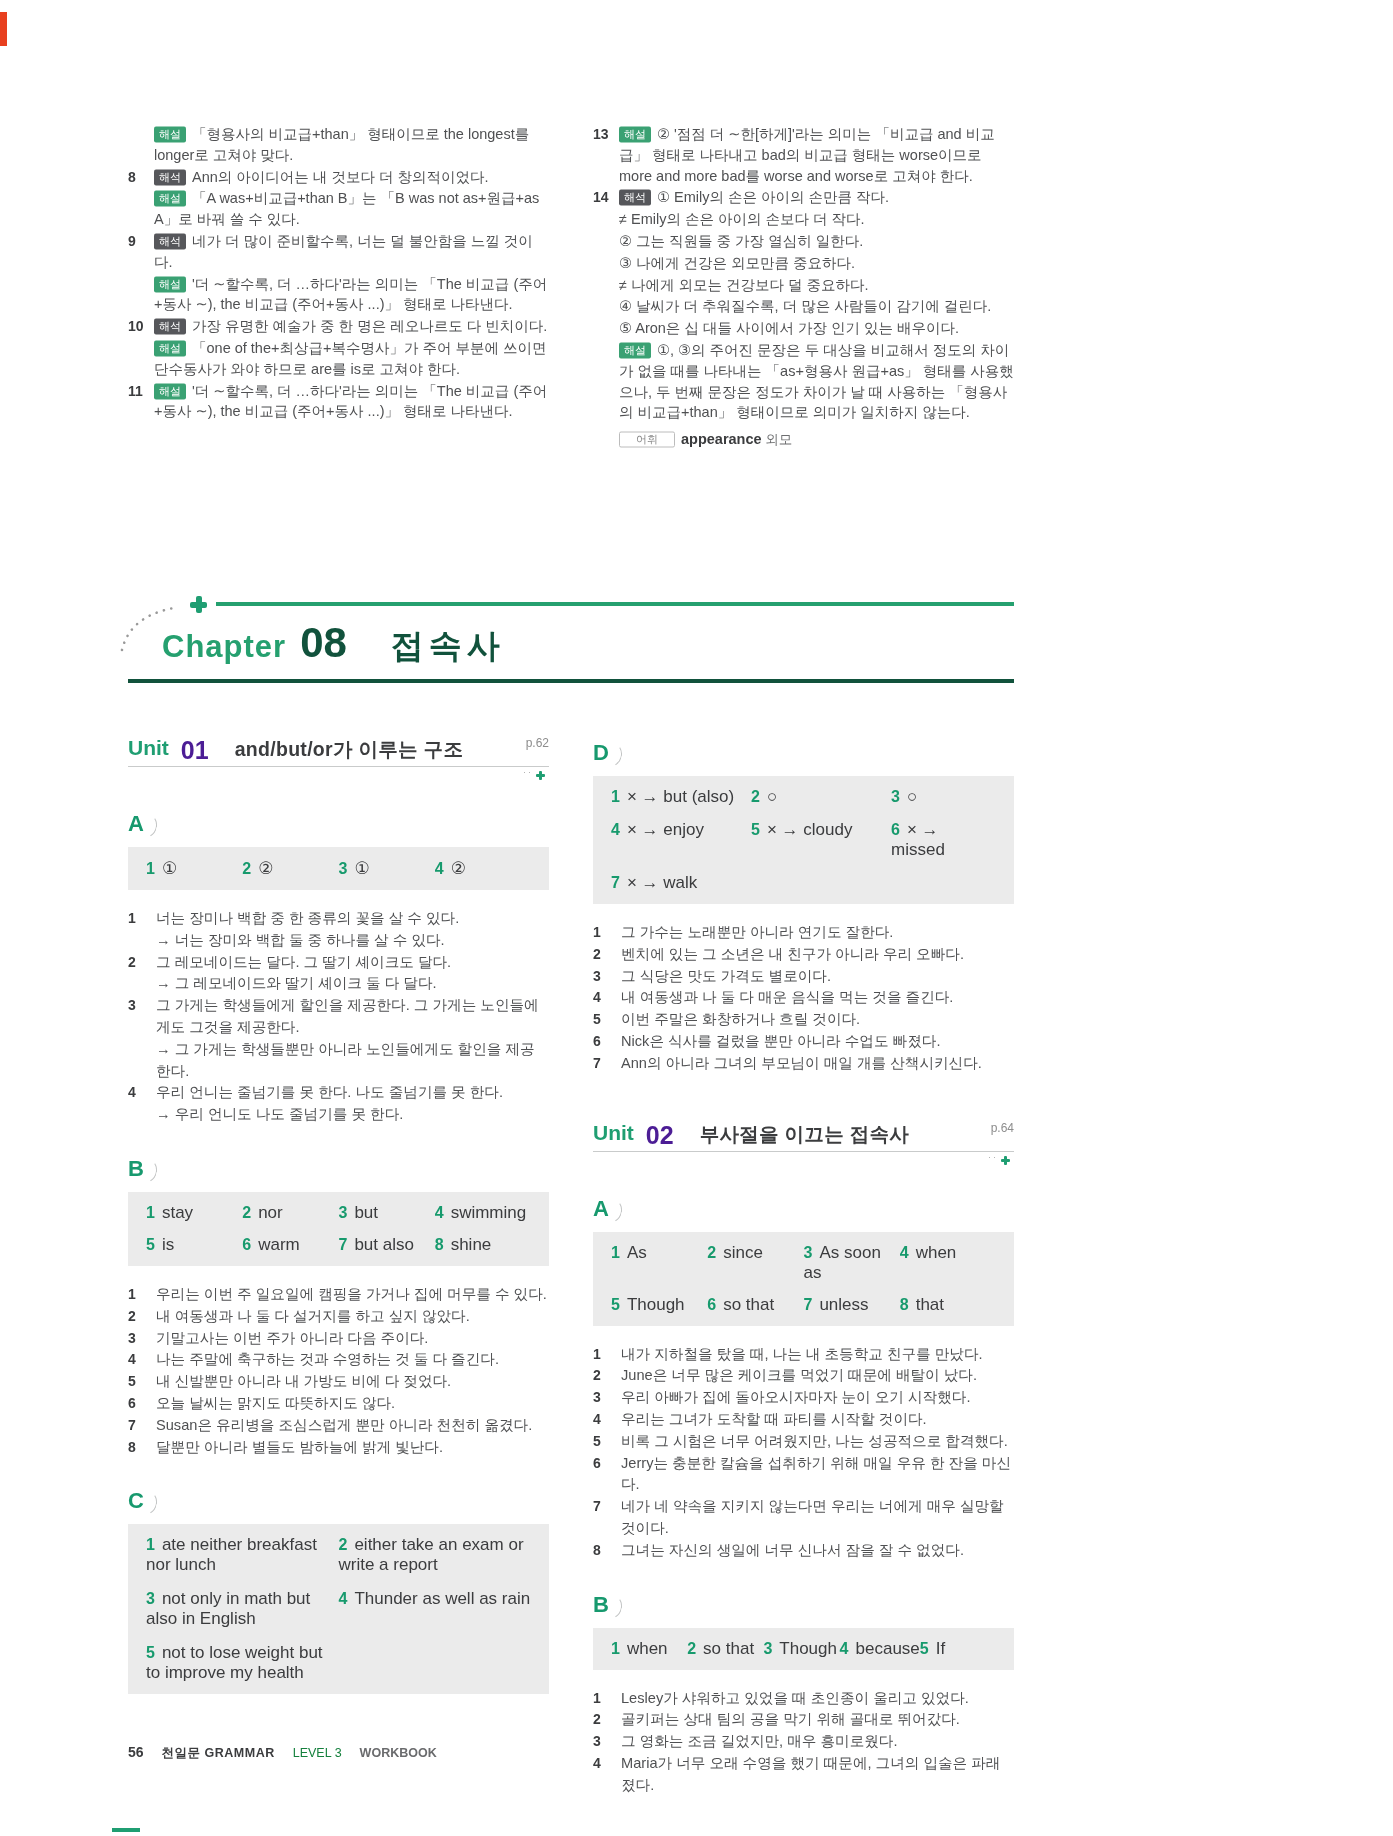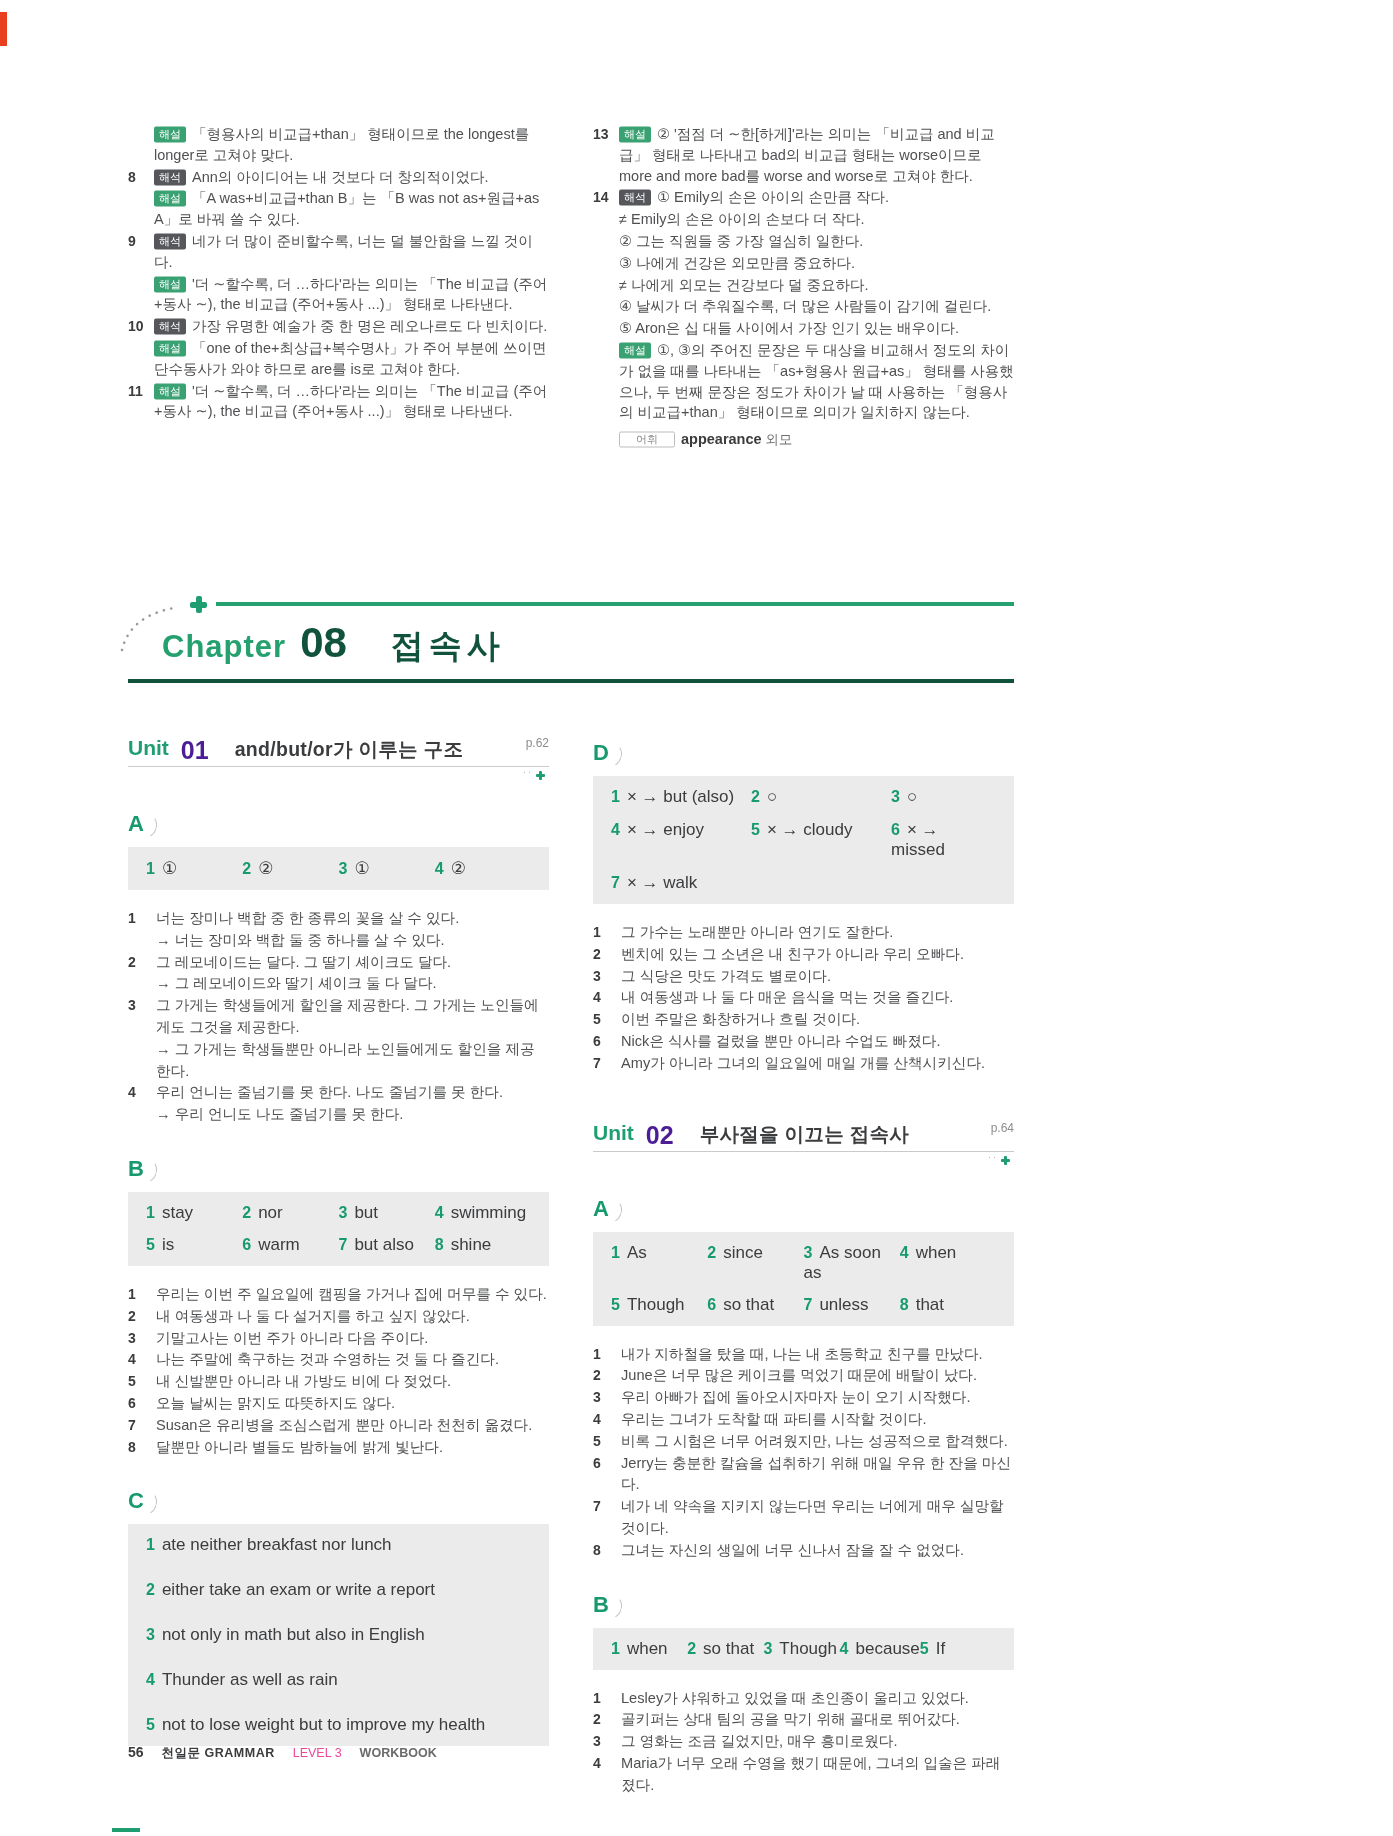--- a/index.html
+++ b/index.html
@@ -6,21 +6,21 @@
   body{
     width:1393px;height:1836px;position:relative;background:#ffffff;
     font-family:"Liberation Sans","DejaVu Sans",sans-serif;color:#4f5052;overflow:hidden;
   }
   
   .red-tab{position:absolute;left:0;top:12px;width:7px;height:34px;background:#e8401f;}
   .bottom-dash{position:absolute;left:112px;top:1828px;width:28px;height:4px;background:#1f9e72;}
   .footer{position:absolute;left:128px;top:1744px;display:flex;align-items:baseline;gap:18px;font-size:12.5px;}
   .f-page{font-weight:bold;font-size:14px;color:#3b3c3e;}
   .f-book{font-weight:bold;color:#3b3c3e;letter-spacing:.5px;}
-  .f-level{color:#ec4899;}
+  .f-level{color:#15803d;}
   .f-work{font-weight:bold;color:#6a6b6d;}
 
   
   .ak{position:absolute;left:128px;top:124px;width:886px;display:flex;gap:44px;}
   .ak-col{flex:1;min-width:0;}
   .ak-row{display:flex;align-items:flex-start;font-size:14.5px;line-height:20.8px;}
   .ak-num{flex:0 0 26px;font-weight:bold;color:#3b3c3e;font-size:14px;}
   .ak-text{flex:1;min-width:0;}
   .ak-badge{display:inline-block;font-size:11px;line-height:13px;padding:1px 5px 2px;border-radius:2px;
     color:#fff;margin-right:6px;transform:translateY(-1.5px);}
@@ -63,21 +63,21 @@
   .sec-head{margin:30px 0 8px;height:28px;}
   .col > .sec-head:first-child{margin-top:4px;}
   .sec-letter{color:#17996e;font-weight:bold;font-size:22px;}
   .sec-arc{display:inline-block;width:24px;height:24px;margin-left:-13px;vertical-align:-7px;
     border:1.5px solid transparent;border-right-color:#c3c5c5;border-radius:50%;transform:rotate(14deg);}
 
   .ansbox{background:#ebebeb;padding:11px 18px;font-size:17px;color:#3b3c3e;}
   .grid4{display:grid;grid-template-columns:repeat(4,1fr);row-gap:12px;}
   .grid5{display:grid;grid-template-columns:repeat(5,1fr);}
   .grid3{display:grid;grid-template-columns:140px 140px 1fr;row-gap:13px;}
-  .rows1{display:grid;grid-template-columns:1fr;row-gap:25px;}
+  .rows1{display:grid;grid-template-columns:1fr 1fr;row-gap:14px;}
   .ans-n{color:#179a6d;font-weight:bold;font-size:16px;margin-right:7px;}
   .ans-v{color:#3b3c3e;}
 
   .sents{margin-top:18px;font-size:14.6px;line-height:21.8px;color:#4f5052;}
   .s-row{display:flex;align-items:flex-start;}
   .s-n{flex:0 0 28px;font-weight:bold;color:#3b3c3e;font-size:14px;}
   .s-t{flex:1;min-width:0;}
 </style>
 </head>
 <body>
@@ -432,21 +432,21 @@
           <span class="s-t">이번 주말은 화창하거나 흐릴 것이다.</span>
         </div>
 
         <div class="s-row">
           <span class="s-n">6</span>
           <span class="s-t">Nick은 식사를 걸렀을 뿐만 아니라 수업도 빠졌다.</span>
         </div>
 
         <div class="s-row">
           <span class="s-n">7</span>
-          <span class="s-t">Amy가 아니라 그녀의 일요일에 매일 개를 산책시키신다.</span>
+          <span class="s-t">Ann의 아니라 그녀의 부모님이 매일 개를 산책시키신다.</span>
         </div>
       </div>
 
     <div class="unit-head u02">
       <span class="u-label">Unit</span>
       <span class="u-num">02</span>
       <span class="u-title">부사절을 이끄는 접속사</span>
       <span class="u-page">p.64</span>
     </div>
     <div class="u-deco">

